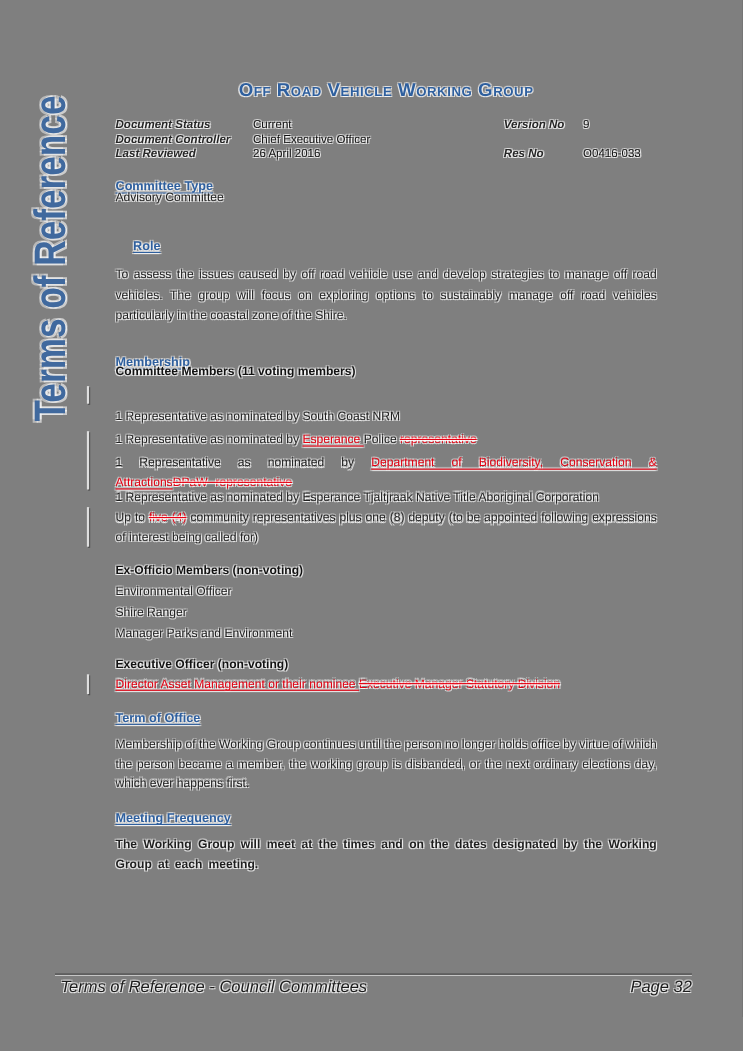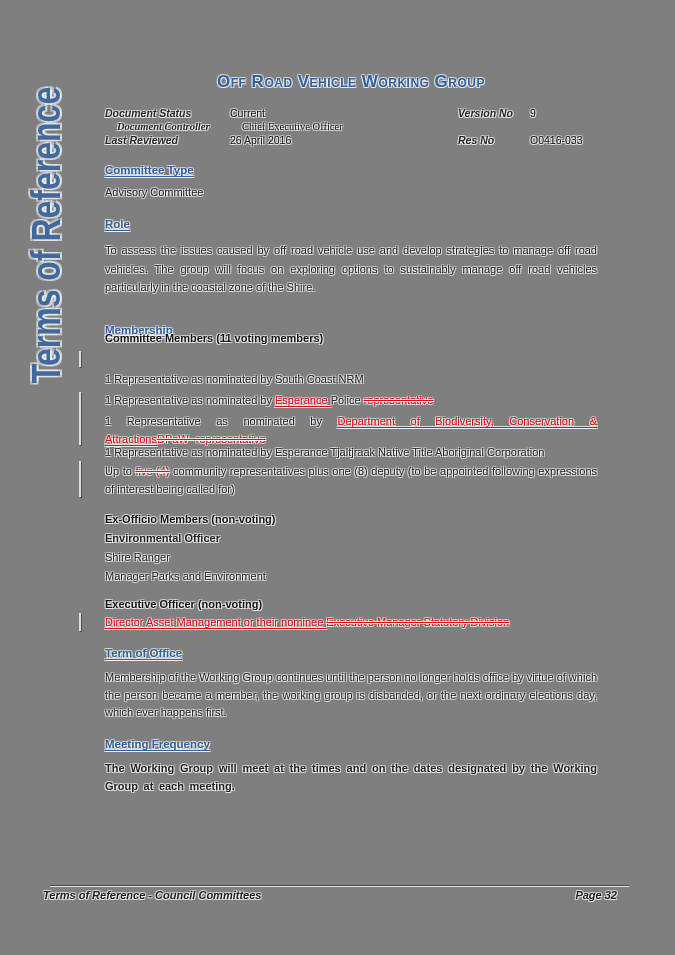--- a/index.html
+++ b/index.html
@@ -72,74 +72,74 @@
     background: #dedede;
     box-shadow: 1px 1px 0 rgba(40,40,40,.55);
   }
 
   .footer-rule {
     position: absolute; left: 50px; top: 885px; width: 579px; height: 0;
     border-top: 1px solid #4a4a4a;
     box-shadow: 0 1px 0 rgba(255,255,255,.8);
   }
   .footer-row {
-    position: absolute; left: 43px; top: 889px; width: 574px;
-    font-size: 11px; font-style: italic; font-weight: bold; color: #1c1c1c;
+    position: absolute; left: 55px; top: 889px; width: 574px;
+    font-size: 15px; font-style: italic; font-weight: normal; color: #1c1c1c;
   }
   .footer-left { float: left; }
   .footer-right { float: right; }
 </style>
 </head>
 <body>
 
 <div id="page">
 
   <div class="sidebar-vert">Terms of Reference</div>
 
   <div class="abs content doc-title">Off Road Vehicle Working Group</div>
 
   <div class="meta-row" style="left:105px; top:107px;">
     <span class="meta-label">Document Status</span>
     <span class="meta-value">Current</span>
     <span class="meta-label2">Version No</span>
     <span class="meta-value2">9</span>
   </div>
-  <div class="meta-row" style="left:117px; top:120.5px;font-family:Liberation Serif, serif;">
+  <div class="meta-row" style="left:105px; top:120.5px;">
     <span class="meta-label">Document Controller</span>
     <span class="meta-value">Chief Executive Officer</span>
   </div>
   <div class="meta-row" style="left:105px; top:134px;">
     <span class="meta-label">Last Reviewed</span>
     <span class="meta-value">26 April 2016</span>
     <span class="meta-label2">Res No</span>
     <span class="meta-value2">O0416-033</span>
   </div>
 
   <div class="abs content h-blue" style="top:164px;">Committee Type</div>
-  <div class="abs content body-txt" style="top:186px;">Advisory Committee</div>
+  <div class="abs content body-txt" style="top:174px;">Advisory Committee</div>
 
-  <div class="abs content h-blue" style="top:218px;">Role</div>
+  <div class="abs content h-blue" style="top:218px;margin-left:16px;">Role</div>
   <div class="abs content para lh19" style="top:241px;">To assess the issues caused by off road vehicle use and develop strategies to manage off road vehicles. The group will focus on exploring options to sustainably manage off road vehicles particularly in the coastal zone of the Shire.</div>
 
   <div class="abs content h-blue" style="top:324px;">Membership</div>
   <div class="abs content bold-sub" style="top:332px;">Committee Members (11 voting members)</div>
 
 
   <div class="abs content body-txt" style="top:373px;">1 Representative as nominated by South Coast NRM</div>
 
   <div class="abs content body-txt" style="top:394px;"><span>1 Representative as nominated by </span><span class="ins">Esperance </span><span>Police </span><span class="del">representative</span></div>
 
   <div class="abs content para wsp" style="top:413px;"><span>1 Representative as nominated by </span><span class="ins">Department of Biodiversity, Conservation &amp; Attractions</span><span class="del">DPaW representative</span></div>
 
   <div class="abs content body-txt" style="top:446px;">1 Representative as nominated by Esperance Tjaltjraak Native Title Aboriginal Corporation</div>
 
   <div class="abs content para" style="top:463px;"><span>Up to </span><span class="del">five (4)</span><span> community representatives plus one (8) deputy (to be appointed following expressions of interest being called for)</span></div>
 
   <div class="abs content bold-sub" style="top:513px;">Ex-Officio Members (non-voting)</div>
-  <div class="abs content body-txt" style="top:532px;font-weight:bold;">Environmental Officer</div>
+  <div class="abs content body-txt" style="top:532px;">Environmental Officer</div>
   <div class="abs content body-txt" style="top:551px;">Shire Ranger</div>
   <div class="abs content body-txt" style="top:570px;">Manager Parks and Environment</div>
 
   <div class="abs content bold-sub" style="top:598px;">Executive Officer (non-voting)</div>
   <div class="abs content body-txt" style="top:616px;"><span class="ins">Director Asset Management or their nominee </span><span class="del">Executive Manager Statutory Division</span></div>
 
   <div class="abs content h-blue" style="top:647px;">Term of Office</div>
   <div class="abs content para" style="top:669px;">Membership of the Working Group continues until the person no longer holds office by virtue of which the person became a member, the working group is disbanded, or the next ordinary elections day, which ever happens first.</div>
 
   <div class="abs content h-blue" style="top:738px;">Meeting Frequency</div>

